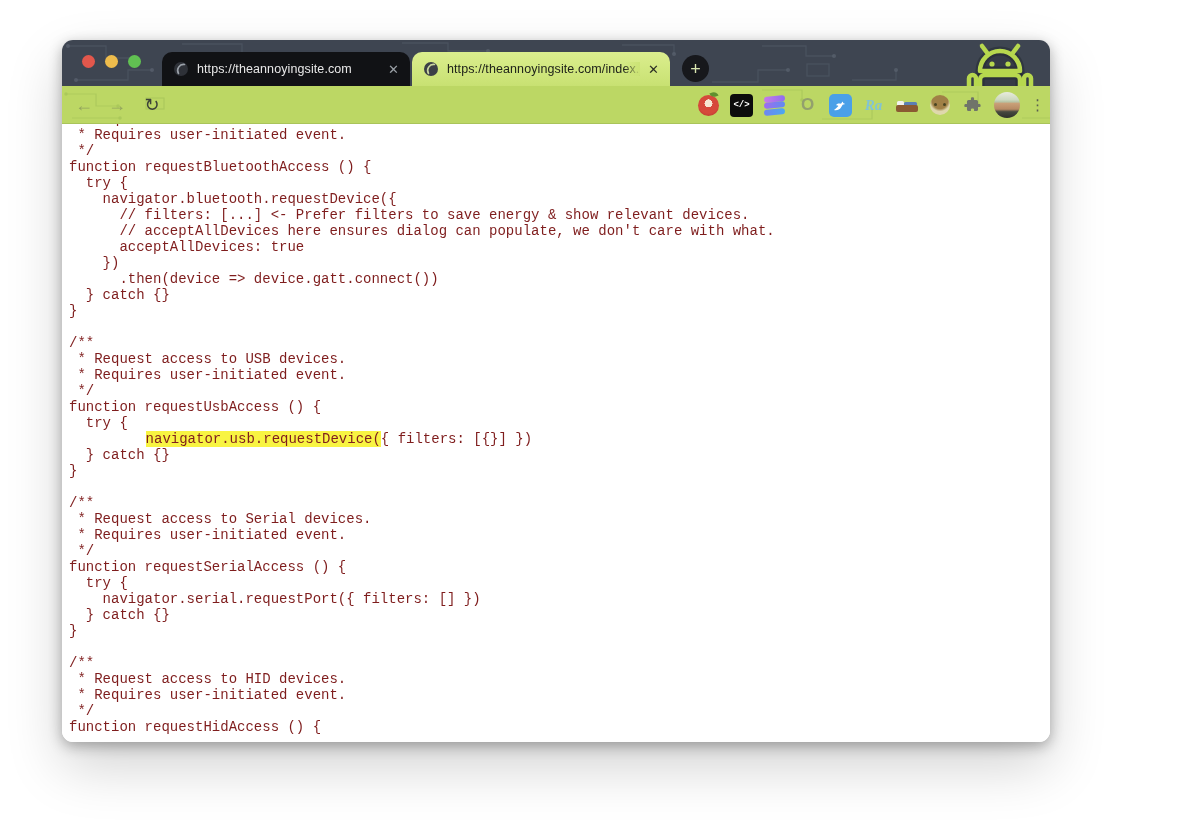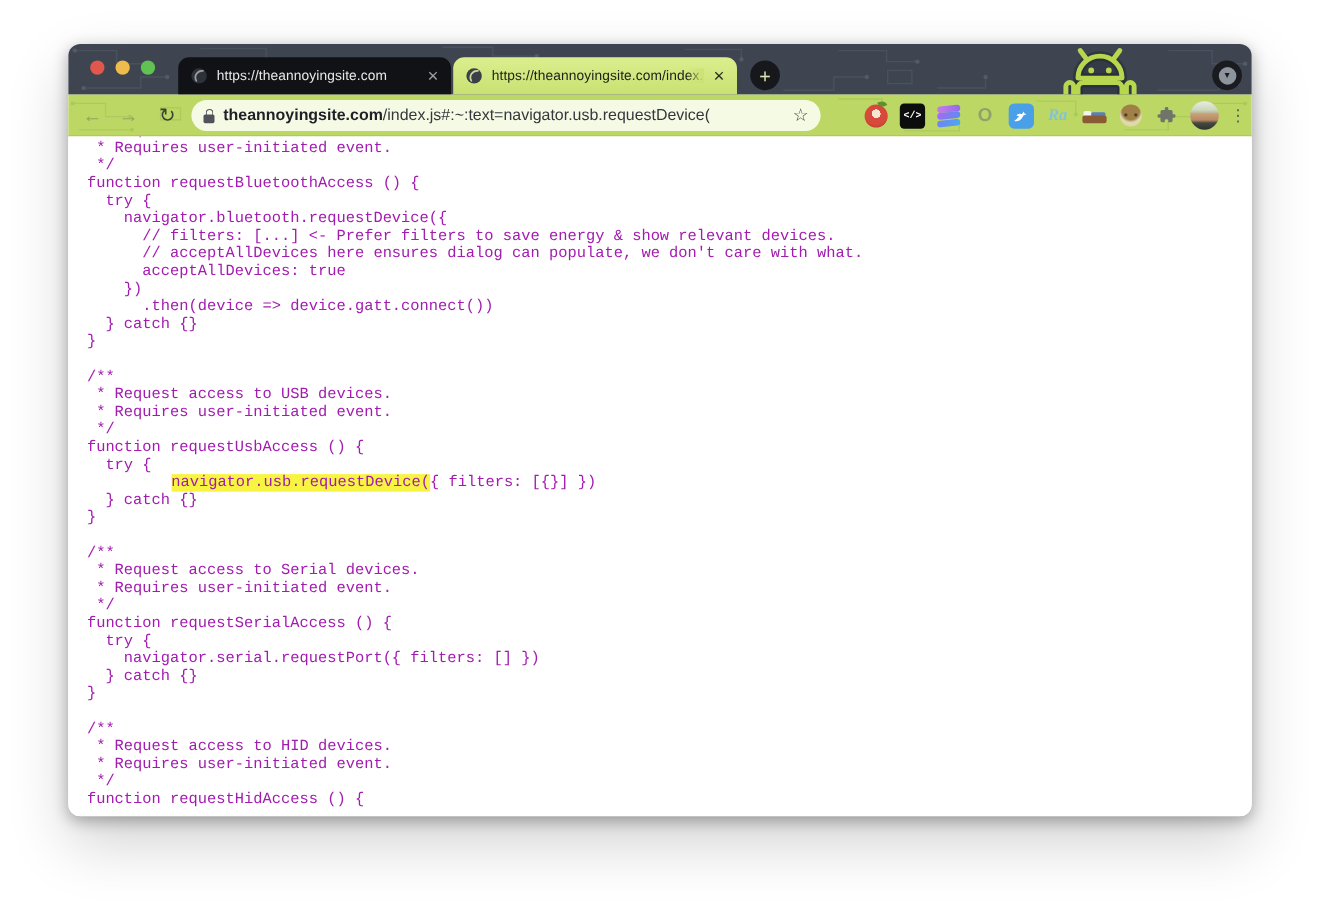--- a/index.html
+++ b/index.html
@@ -1,21 +1,21 @@
 <!DOCTYPE html>
 <html><head>
 <meta charset="utf-8">
 <style>
   html,body{margin:0;padding:0;}
   body{
     width:1200px;height:821px;background:#ffffff;position:relative;overflow:hidden;
     font-family:"Liberation Sans", sans-serif;
   }
   .window{
-    position:absolute;left:62px;top:40px;width:1076px;height:702px;
+    position:absolute;left:62px;top:40px;width:988px;height:702px;
     border-radius:11px;overflow:hidden;background:#fff;
     box-shadow:0 4px 14px rgba(0,0,0,.30), 0 24px 55px rgba(0,0,0,.18);
   }
   
   .titlebar{position:relative;height:46px;background:#3e4551;overflow:hidden;}
   .circuit{position:absolute;inset:0;pointer-events:none;}
   .traffic{position:absolute;top:15px;left:20px;display:flex;gap:10px;z-index:5;}
   .light{width:13px;height:13px;border-radius:50%;}
   .tab{position:absolute;top:12px;height:34px;border-radius:10px 10px 0 0;
        display:flex;align-items:center;padding:0 11px;box-sizing:border-box;z-index:4;}
@@ -70,22 +70,22 @@
   .bed-shape .blanket{position:absolute;left:8px;bottom:7px;width:13px;height:4px;background:#5b7fb5;border-radius:1.5px;}
   .fish-shape{width:20px;height:20px;border-radius:50%;opacity:.8;
       background:radial-gradient(circle at 50% 30%, #9a6b3f 0 45%, #e8d9bf 60% 100%);position:relative;}
   .fish-shape .eye1,.fish-shape .eye2{position:absolute;top:8px;width:3px;height:3px;border-radius:50%;background:#2c2013;}
   .fish-shape .eye1{left:4px}.fish-shape .eye2{left:13px}
   .avatar{width:26px;height:26px;border-radius:50%;overflow:hidden;
       background:linear-gradient(180deg,#e8ecdd 0%,#cdd8bf 30%,#b7c4a5 38%,#c9a078 44%,#b78a64 66%,#46493f 76%,#2e312b 100%);}
   .kebab{font-size:15px;color:#5a5f50;width:14px;text-align:center;}
   
   .content{position:relative;height:618px;background:#ffffff;overflow:hidden;}
-  pre.code{margin:-13px 0 0 0;padding:0 0 0 17px;font-family:"Liberation Mono",monospace;
-           font-size:14px;line-height:16px;color:#a21caf;}
+  pre.code{margin:-13px 0 0 0;padding:0 0 0 7px;font-family:"Liberation Mono",monospace;
+           font-size:14px;line-height:16px;color:#7f1d1d;}
   .code-line{white-space:pre;height:16px;}
   .hl{background:#f8f442;margin-left:43px;}
   svg{display:block;}
 </style>
 </head>
 <body>
 
 <div class="window">
 
   <div class="titlebar">
@@ -205,28 +205,20 @@
     <div class="navbtn nav-disabled" style="left:8px">
       <span>←</span>
     </div>
     <div class="navbtn nav-disabled" style="left:41px">
       <span>→</span>
     </div>
     <div class="navbtn nav-active" style="left:76px">
       <span>↻</span>
     </div>
 
-    <div class="pill">
-      <span class="lock">
-        <span class="shackle"></span>
-          <span class="bodyp"></span>
-      </span>
-      <span class="url"><span class="dom">theannoyingsite.com</span><span class="pth">/index.js#:~:text=navigator.usb.requestDevice(</span></span>
-      <span class="star">☆</span>
-    </div>
 
     <div class="ext-row">
       <div class="ext">
         <span class="apple-shape">
             <span class="leaf"></span>
           </span>
       </div>
       <div class="ext ext-code">
         <span>&lt;/&gt;</span>
       </div>

